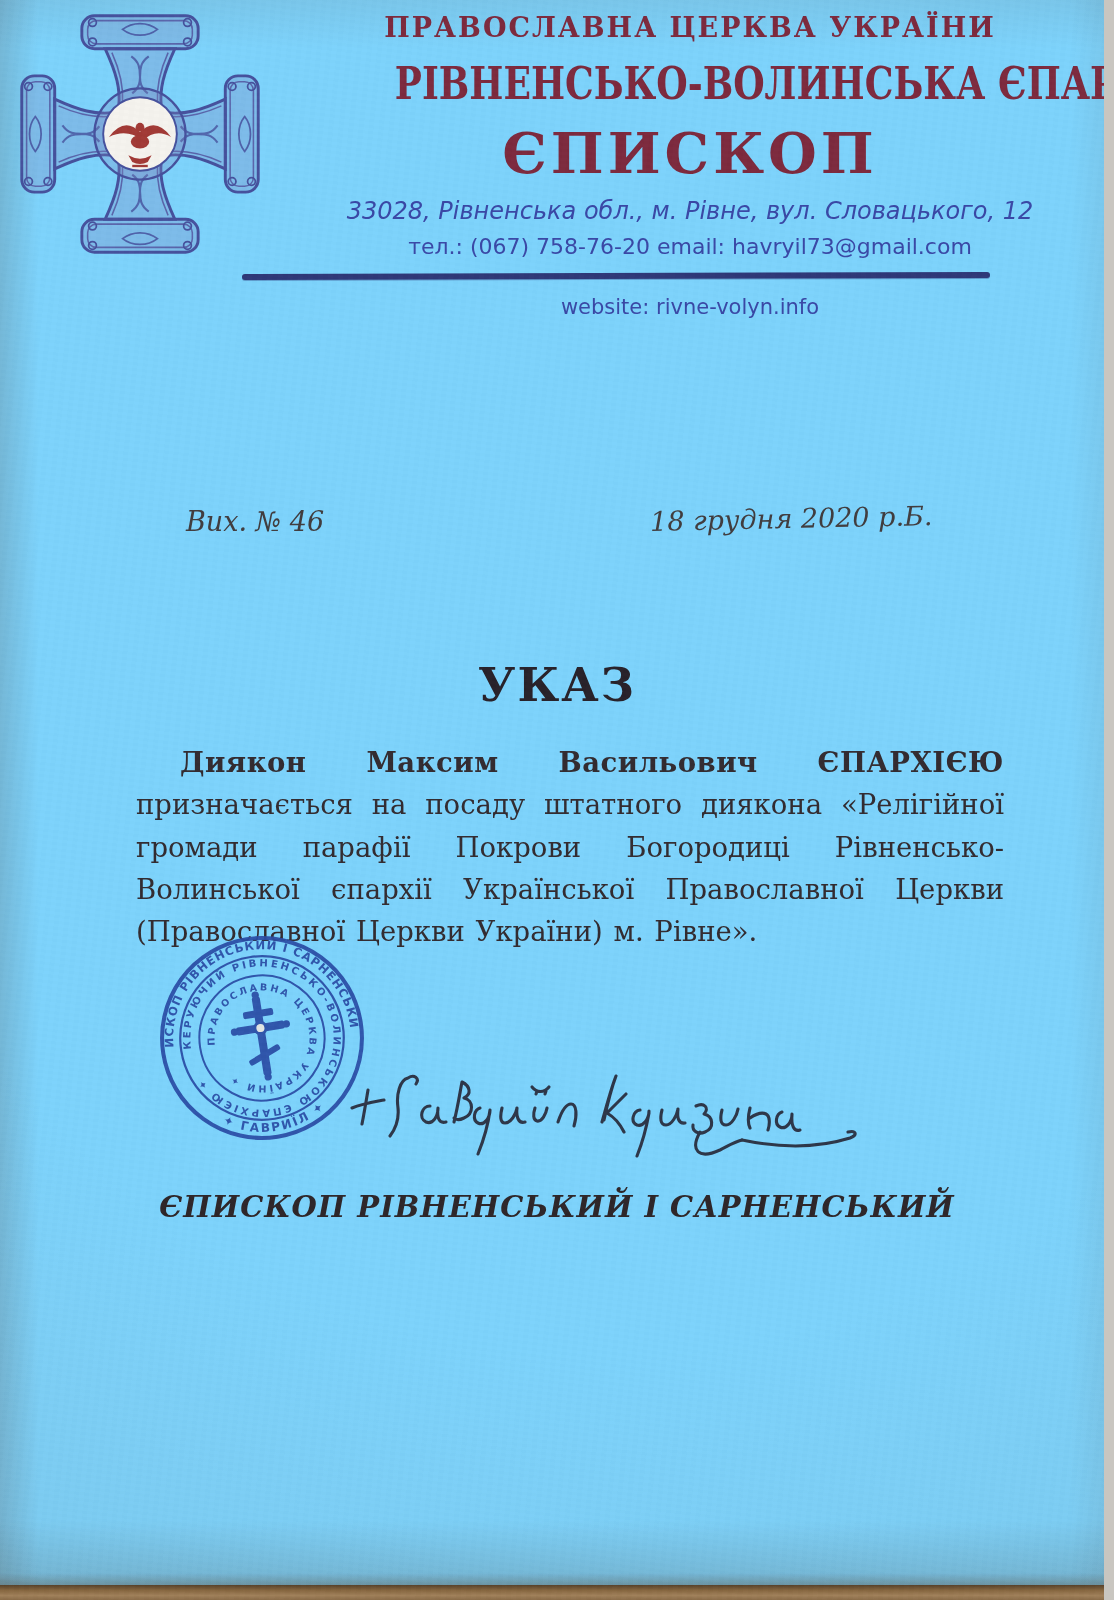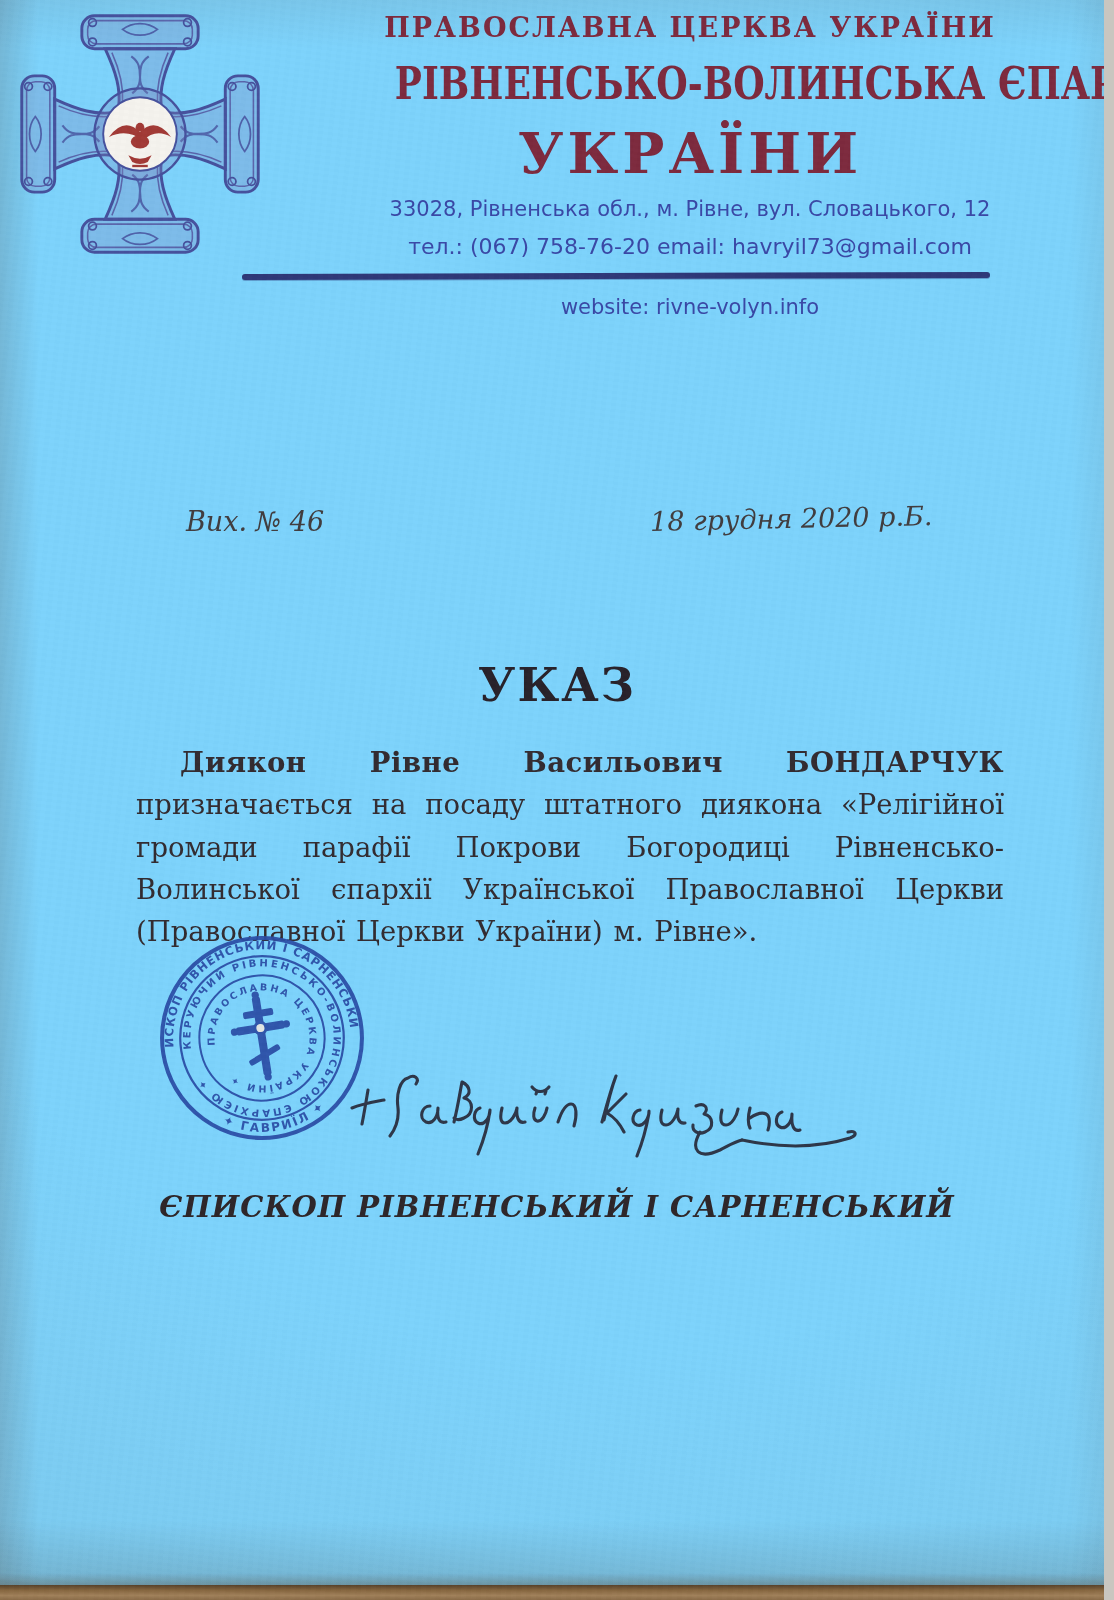--- a/index.html
+++ b/index.html
@@ -25,21 +25,21 @@
       repeating-linear-gradient(96deg, rgba(0,0,0,.010) 0 5px, rgba(255,255,255,.010) 5px 10px);
   }
   .abs{position:absolute;}
   
   .lh{ left:330px; width:720px; text-align:center; color:#7d2a3e; font-weight:bold; }
   .lh1{ top:12px; font-size:27px; letter-spacing:2px; }
   .lh2{ top:58px; font-size:44px; letter-spacing:0px; transform:scaleX(.82); transform-origin:50% 50%; white-space:nowrap; }
   .lh3{ top:120px; font-size:56px; letter-spacing:4px; }
   .contact{ left:330px; width:720px; text-align:center; color:#3a48a6;
             font-family:"DejaVu Sans","Liberation Sans",sans-serif; }
-  .addr{ top:197px; font-size:21px; }
+  .addr{ top:197px; font-size:24px;font-style:italic; }
   .tel { top:234px; font-size:22px; }
   .web { top:251px; font-size:21px;margin-top:44px; }
   .rule{ left:242px; top:273px; width:748px; height:6px; background:#2f3878; border-radius:3px;
          box-shadow:0 1px 0 rgba(47,56,120,.35); transform:rotate(-.15deg); }
   
   .refnum{ left:186px; top:506px; font-style:italic; font-size:27px; color:#413d3f; }
   .refdate{ right:172px; top:503px; font-style:italic; font-size:27px; color:#413d3f; transform:rotate(-1.2deg); }
   
   .title{ left:0; top:658px; width:1114px; text-align:center; font-weight:bold;
           font-size:46px; letter-spacing:2px; color:#28222a; }
@@ -87,32 +87,32 @@
       <path d="M98,133 Q114,112 130,128 Q146,112 162,133 Q146,124 133,137 Q117,124 98,133 Z"></path>
       <ellipse cx="130" cy="138" rx="9.5" ry="7"></ellipse>
       <circle cx="130" cy="123" r="4.5"></circle>
       <path d="M118,152 q12,7 24,0 l-4,7 q-8,4 -16,0 Z"></path>
       <path d="M122,163 h16" stroke="#a23a36" stroke-width="2.4"></path>
     </g>
   </svg>
 
   <div class="abs lh lh1">ПРАВОСЛАВНА ЦЕРКВА УКРАЇНИ</div>
   <div class="abs lh lh2">РІВНЕНСЬКО-ВОЛИНСЬКА ЄПАРХІЯ</div>
-  <div class="abs lh lh3">УКРАЇНИ</div>
+  <div class="abs lh lh3">ЄПИСКОП</div>
   <div class="abs contact addr">33028, Рівненська обл., м. Рівне, вул. Словацького, 12</div>
   <div class="abs contact tel">тел.: (067) 758-76-20   email: havryil73@gmail.com</div>
   <div class="abs contact web">website: rivne-volyn.info</div>
   <div class="abs rule"></div>
 
   <div class="abs refnum">Вих. № 46</div>
   <div class="abs refdate">18 грудня 2020 р.Б.</div>
 
   <div class="abs title">УКАЗ</div>
 
-  <p class="abs para"><b>Диякон Рівне Васильович БОНДАРЧУК</b><span> призначається на посаду штатного диякона «Релігійної громади парафії Покрови Богородиці Рівненсько-Волинської єпархії Української Православної Церкви (Православної Церкви України) м. Рівне».</span></p>
+  <p class="abs para"><b>Диякон Максим Васильович ЄПАРХІЄЮ</b><span> призначається на посаду штатного диякона «Релігійної громади парафії Покрови Богородиці Рівненсько-Волинської єпархії Української Православної Церкви (Православної Церкви України) м. Рівне».</span></p>
 
   <svg class="abs stamp" viewBox="0 0 210 210">
     <g fill="none" stroke="#2b4da6">
       <circle cx="105" cy="105" r="99" stroke-width="4"></circle>
       <circle cx="105" cy="105" r="81" stroke-width="2.2"></circle>
       <circle cx="105" cy="105" r="62" stroke-width="2"></circle>
     </g>
     <defs>
       <path id="arcOT" d="M 17,105 A 88,88 0 0 1 193,105"></path>
       <path id="arcOB" d="M 12,105 A 93,93 0 0 0 198,105"></path>

